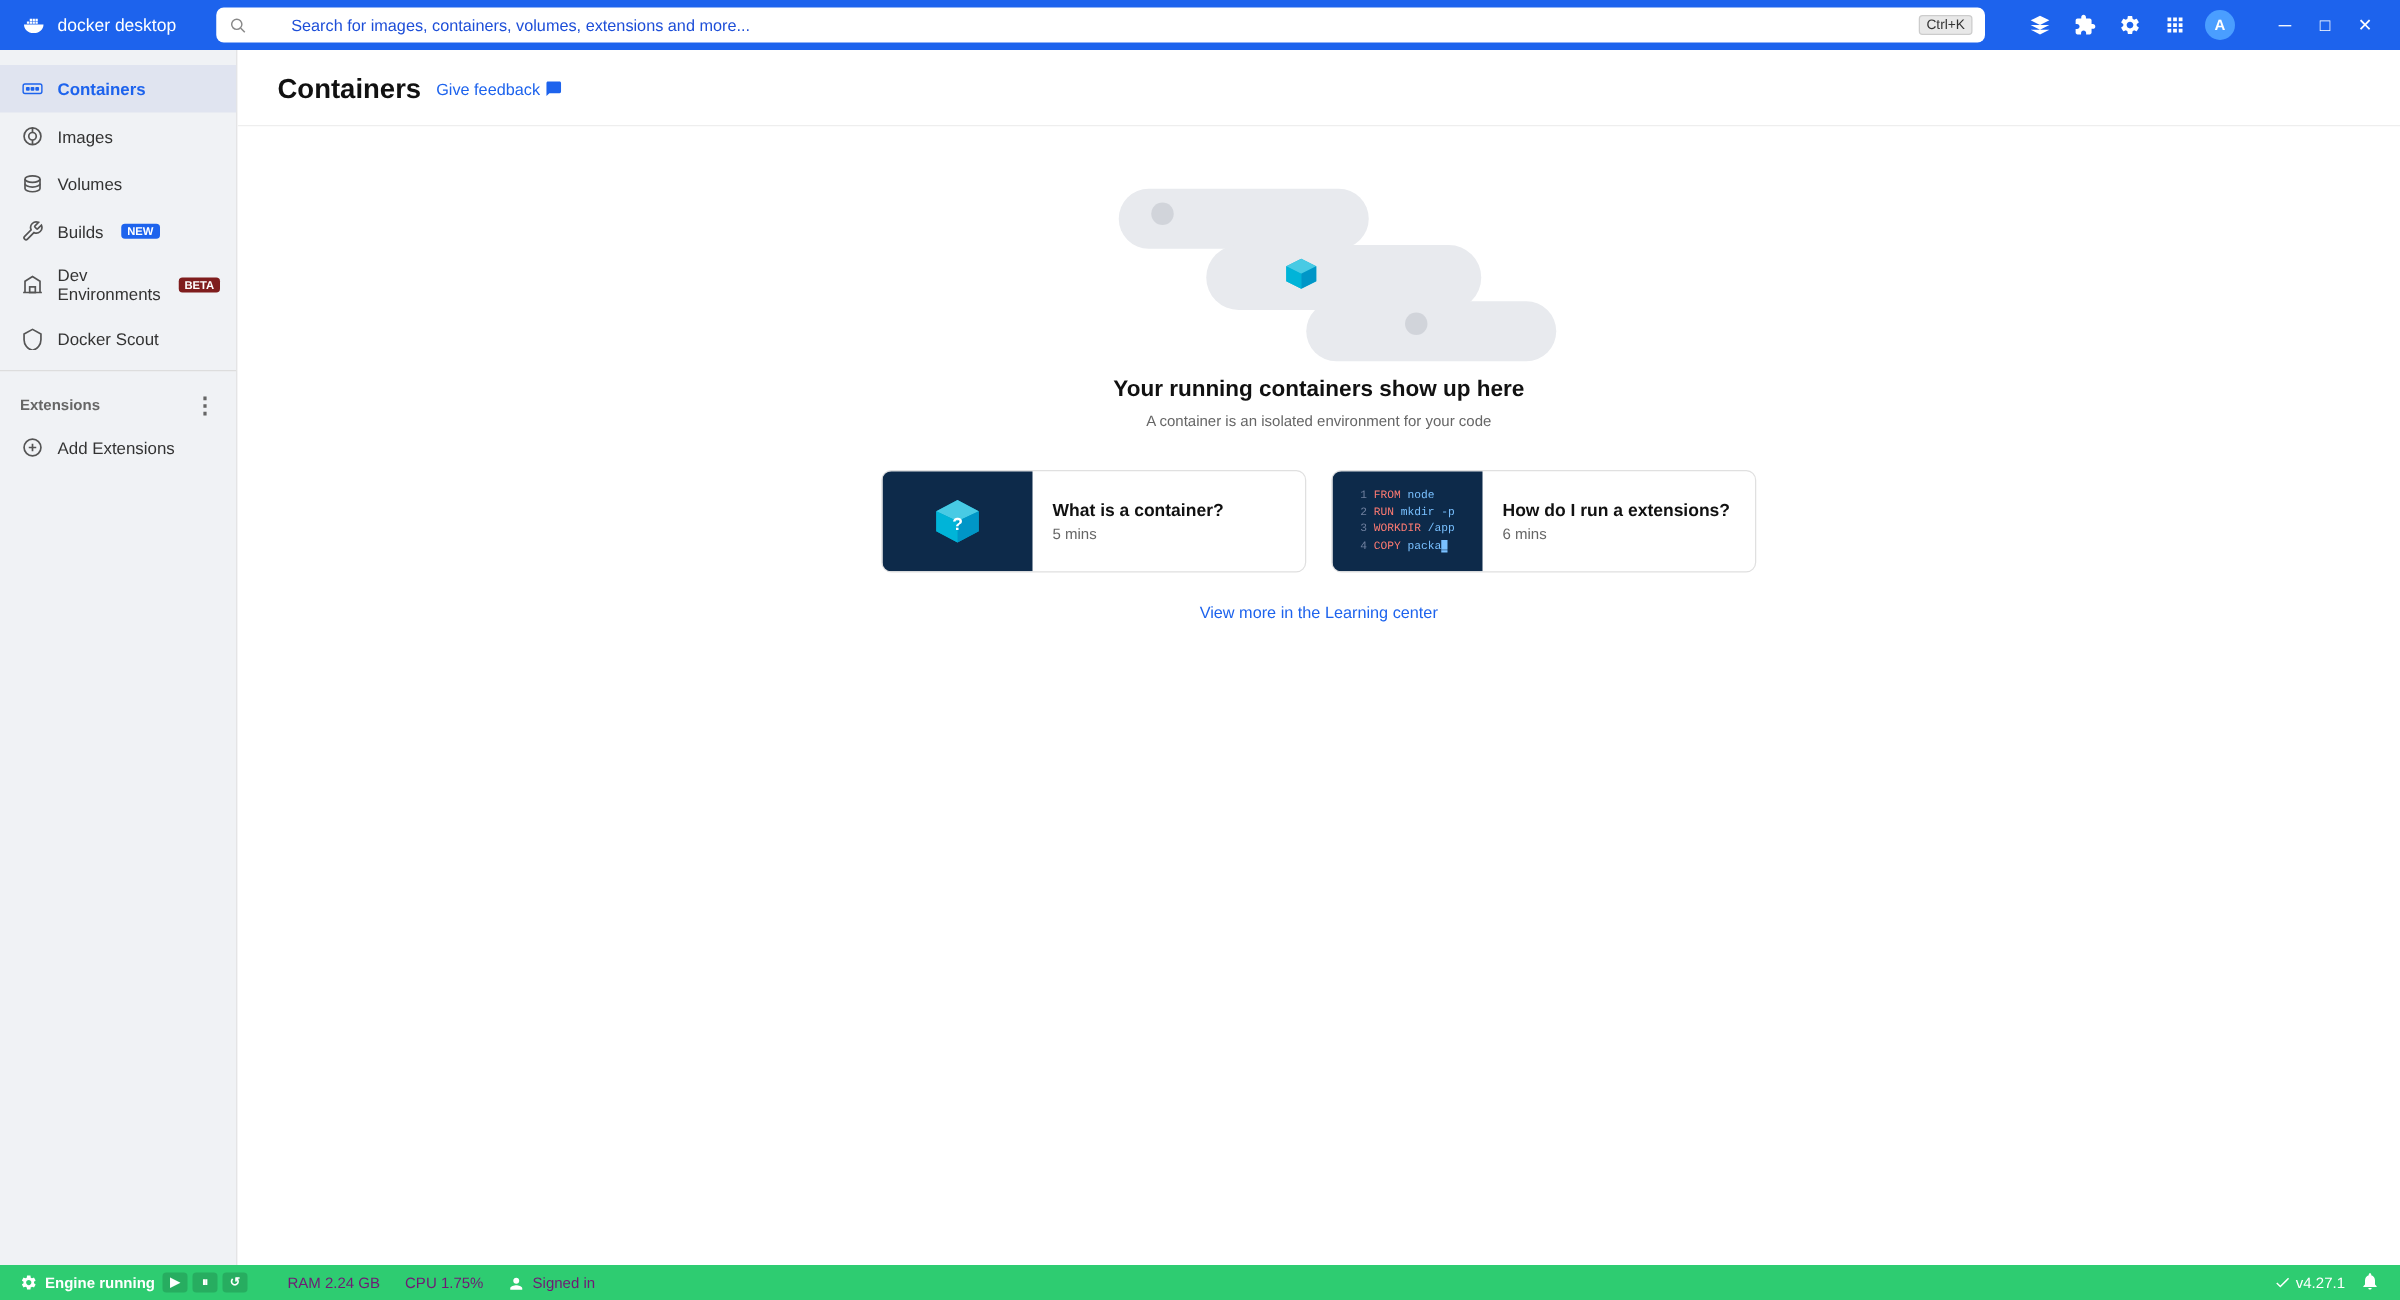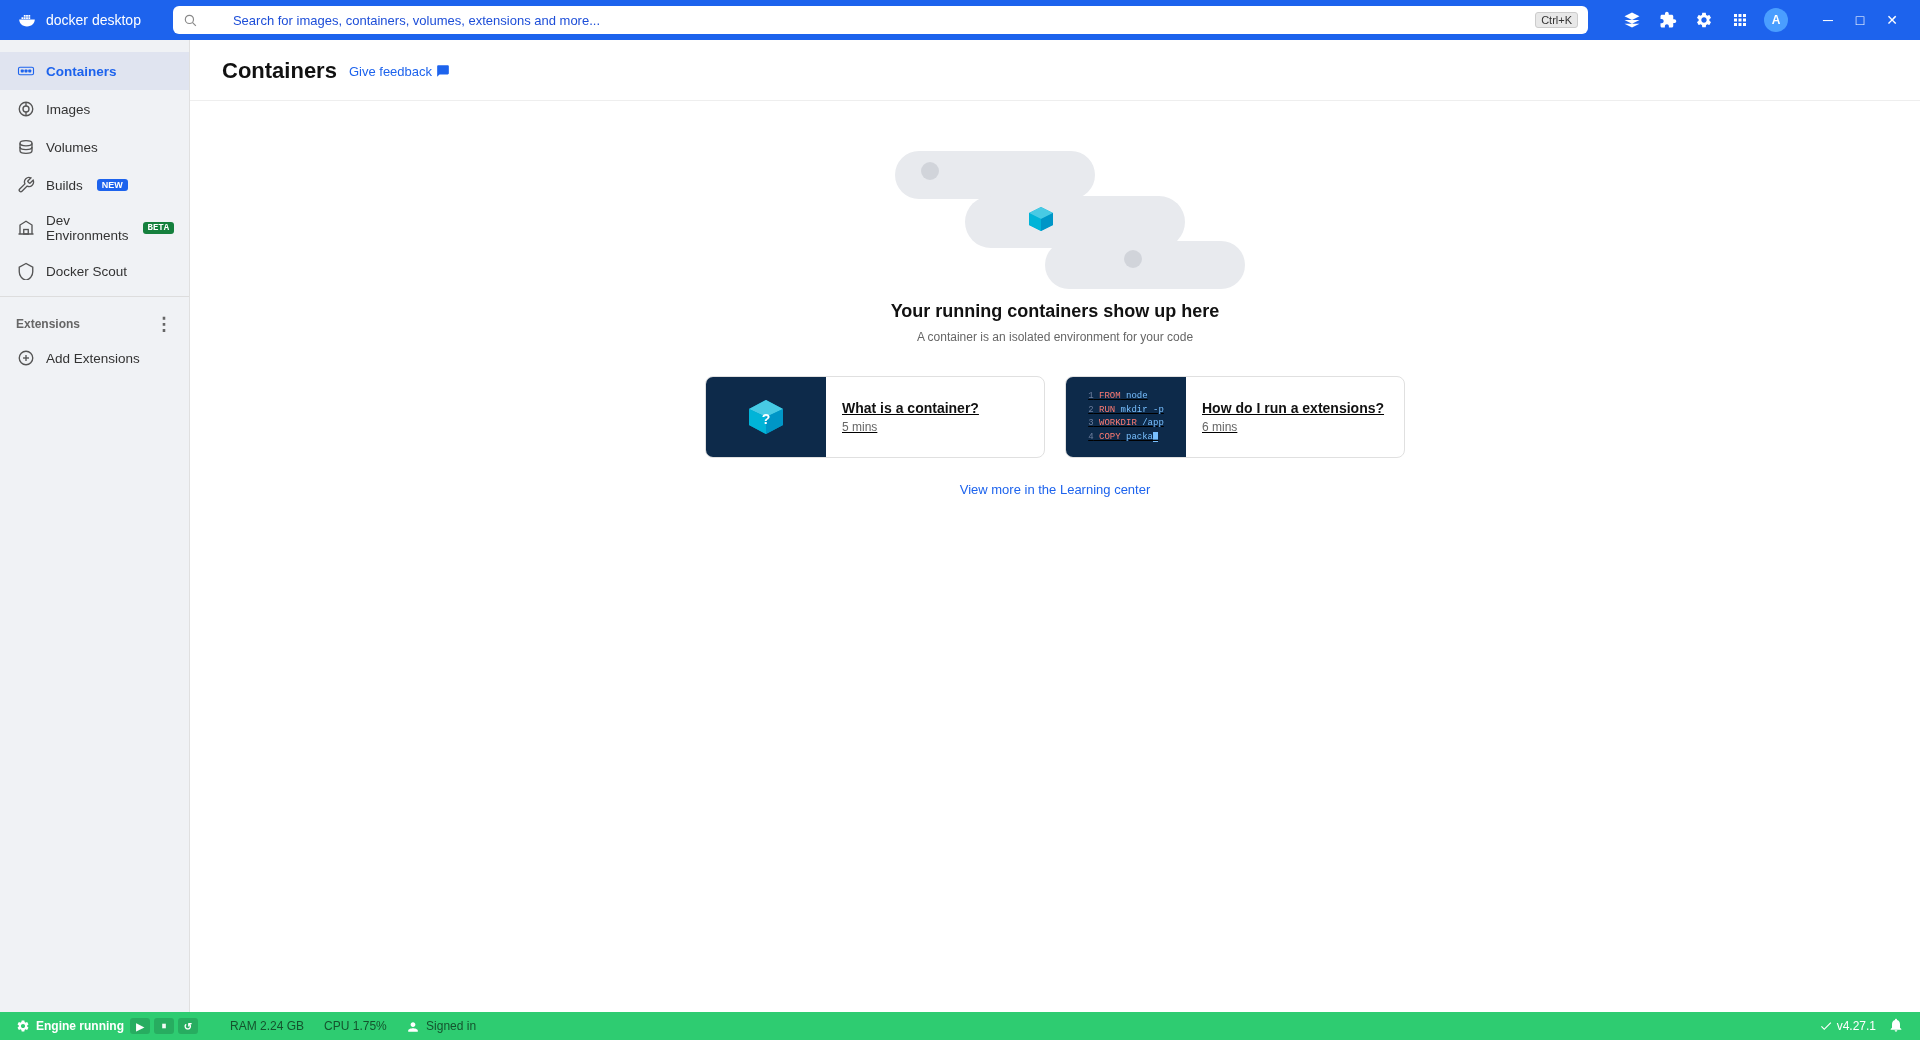--- a/index.html
+++ b/index.html
@@ -80,29 +80,28 @@
       background: #1d63ed;
       color: white;
       font-size: 9px;
       font-weight: 700;
       padding: 1px 5px;
       border-radius: 3px;
       margin-left: 4px;
       text-transform: uppercase;
     }
     .badge-beta {
-      background: #15803d;
+      background: #7f1d1d;
       color: white;
       font-size: 9px;
       font-weight: 700;
       padding: 1px 5px;
       border-radius: 3px;
       margin-left: 4px;
       text-transform: uppercase;
-      font-family: Liberation Mono, monospace;
     }
     .sidebar-section {
       display: flex;
       align-items: center;
       padding: 12px 16px 6px;
       font-size: 12px;
       color: #666;
       font-weight: 600;
     }
     .sidebar-section .more-btn { margin-left: auto; cursor: pointer; color: #666; font-size: 18px; line-height: 1; }
@@ -183,21 +182,20 @@
     .learn-card {
       display: flex;
       align-items: center;
       background: white;
       border: 1px solid #e0e0e0;
       border-radius: 8px;
       overflow: hidden;
       width: 340px;
       cursor: pointer;
       margin: 0 10px;
-      text-decoration: underline;
     }
     .card-thumb {
       width: 120px;
       height: 80px;
       flex-shrink: 0;
       display: flex;
       align-items: center;
       justify-content: center;
     }
     .card-thumb-1 { background: #0d2a4a; }
@@ -231,21 +229,21 @@
       background: #2ecc71;
       display: flex;
       align-items: center;
       padding: 0 16px;
       gap: 8px;
       flex-shrink: 0;
     }
     .status-left { display: flex; align-items: center; gap: 6px; color: white; font-size: 12px; font-weight: 600; }
     .status-controls { display: flex; gap: 4px; }
     .status-ctrl-btn { background: rgba(0,0,0,0.15); border-radius: 3px; width: 20px; height: 16px; display: flex; align-items: center; justify-content: center; cursor: pointer; color: white; font-size: 10px; }
-    .status-mid { margin-left: 24px; display: flex; align-items: center; gap: 20px; color: #14532d; font-size: 12px; }
+    .status-mid { margin-left: 24px; display: flex; align-items: center; gap: 20px; color: #701a75; font-size: 12px; }
     .status-right { margin-left: auto; display: flex; align-items: center; gap: 12px; color: white; font-size: 12px; }
     .version-badge { display: flex; align-items: center; gap: 4px; }
   </style>
 </head>
 <body>
 
 <div class="titlebar">
   <div class="titlebar-logo">
 
     <svg viewBox="0 0 24 24" fill="white">

